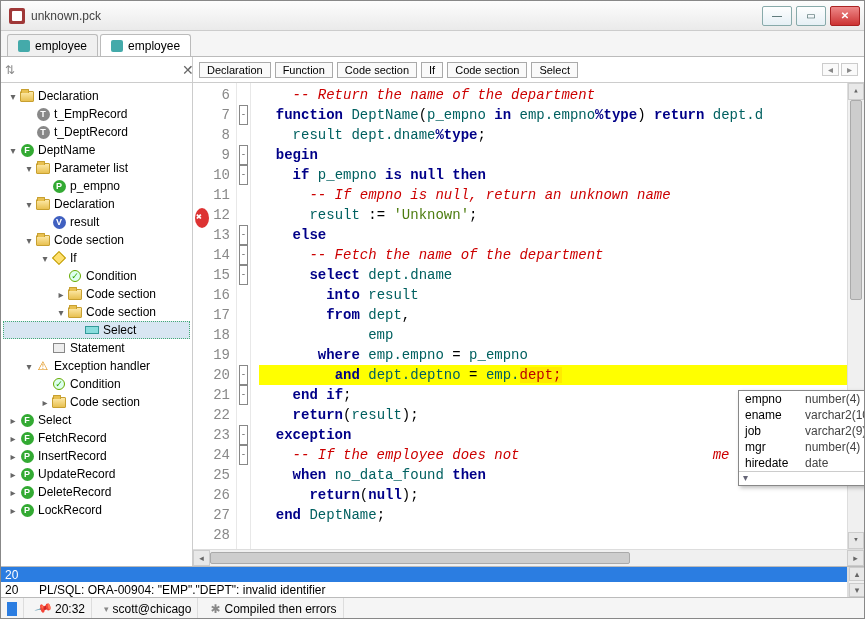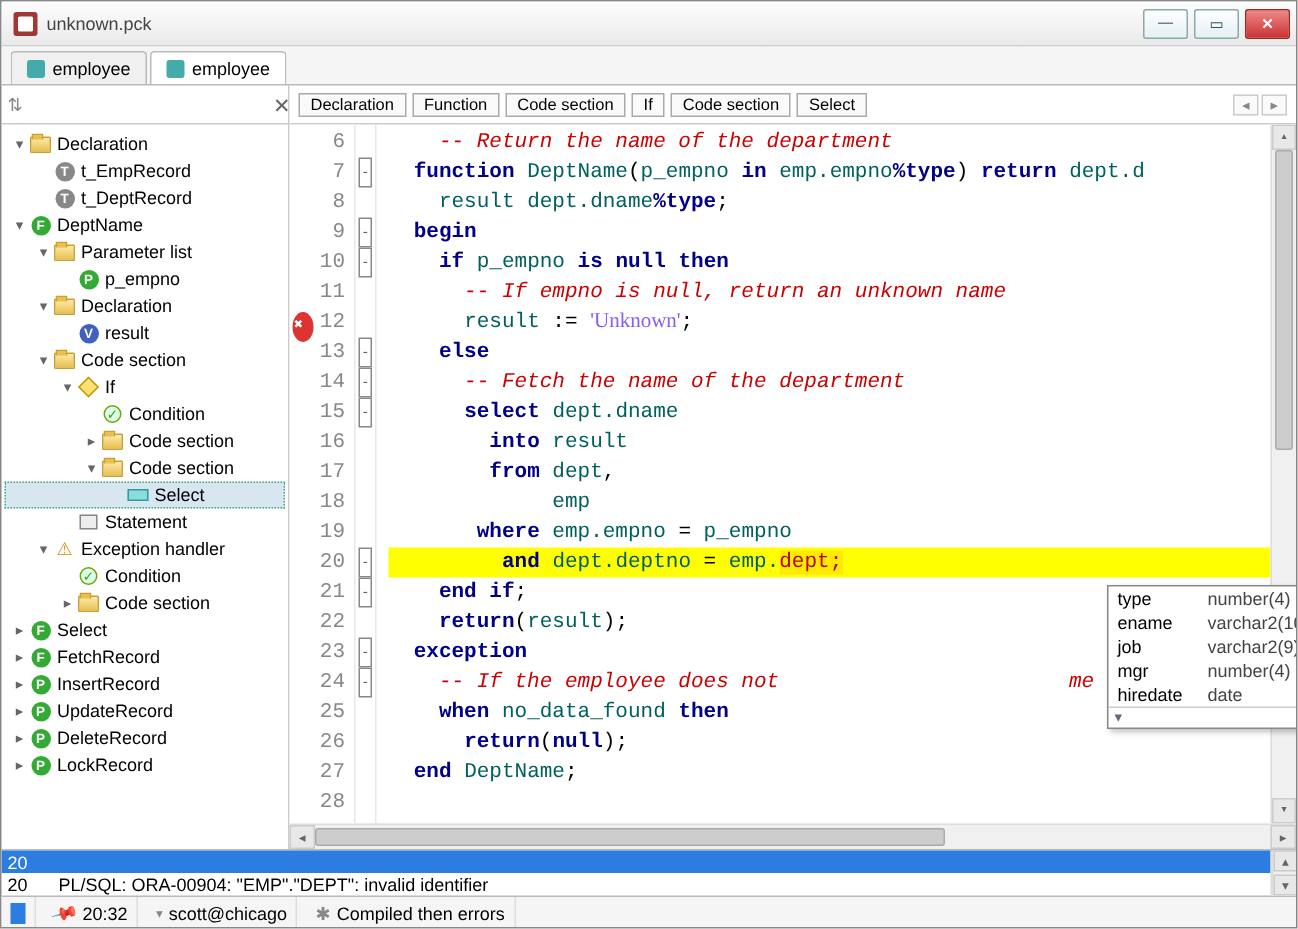--- a/index.html
+++ b/index.html
@@ -58,21 +58,21 @@
 .foldcol { width: 14px; border-right: 1px solid #e8e8e8; padding-top: 2px; }
 .foldcol div { height: 20px; display: flex; align-items: center; justify-content: center; }
 .foldsq { width: 9px; height: 9px; border: 1px solid #888; background: #fff; font-size: 9px; line-height: 7px; text-align: center; color: #555; cursor: pointer; }
 .errmark { position: absolute; left: 2px; width: 14px; height: 14px; border-radius: 50%; background: #d33; color: #fff; font-size: 10px; font-weight: bold; display: flex; align-items: center; justify-content: center; }
 .codearea { flex: 1; padding: 2px 0 2px 8px; position: relative; white-space: pre; overflow: hidden; }
 .codeline { height: 20px; line-height: 20px; }
 .hl-line { background: #ffff00; }
 .kw { color: #000088; font-weight: bold; }
 .cm { color: #cc0000; font-style: italic; }
 .idn { color: #006060; }
-.str { color: #8b5cf6; font-family: Liberation Serif, serif; }
+.str { color: #4d7c0f; }
 .caret-after { color: #b00; background: rgba(255,0,0,0.08); }
 
 .vsb { width: 17px; background: #f0f0f0; border-left: 1px solid #ddd; position: relative; }
 .vsb .ar { height: 17px; background: #e8e8e8; border: 1px solid #ccc; text-align: center; font-size: 9px; color: #666; line-height: 15px; cursor: pointer; }
 .vsb .thumb { position: absolute; top: 17px; left: 2px; right: 2px; height: 200px; background: #cdcdcd; border: 1px solid #aaa; border-radius: 2px; }
 .hsb { height: 17px; background: #f0f0f0; border-top: 1px solid #ddd; display: flex; }
 .hsb .ar { width: 17px; background: #e8e8e8; border: 1px solid #ccc; text-align: center; font-size: 9px; color: #666; line-height: 15px; cursor: pointer; }
 .hsb .track { flex: 1; position: relative; }
 .hsb .thumb { position: absolute; left: 0; top: 2px; bottom: 2px; width: 420px; background: #cdcdcd; border: 1px solid #aaa; border-radius: 2px; }
 
@@ -390,21 +390,21 @@
       <div class="codearea" id="codearea"><div class="codeline"><span class="cm">    -- Return the name of the department</span></div><div class="codeline"><span class="kw">  function</span><span> </span><span class="idn">DeptName</span><span>(</span><span class="idn">p_empno</span><span> </span><span class="kw">in</span><span> </span><span class="idn">emp.empno</span><span class="kw">%type</span><span>) </span><span class="kw">return</span><span> </span><span class="idn">dept.d</span></div><div class="codeline"><span>    </span><span class="idn">result</span><span> </span><span class="idn">dept.dname</span><span class="kw">%type</span><span>;</span></div><div class="codeline"><span class="kw">  begin</span></div><div class="codeline"><span>    </span><span class="kw">if</span><span> </span><span class="idn">p_empno</span><span> </span><span class="kw">is</span><span> </span><span class="kw">null</span><span> </span><span class="kw">then</span></div><div class="codeline"><span class="cm">      -- If empno is null, return an unknown name</span></div><div class="codeline"><span>      </span><span class="idn">result</span><span> := </span><span class="str">'Unknown'</span><span>;</span></div><div class="codeline"><span>    </span><span class="kw">else</span></div><div class="codeline"><span class="cm">      -- Fetch the name of the department</span></div><div class="codeline"><span>      </span><span class="kw">select</span><span> </span><span class="idn">dept.dname</span></div><div class="codeline"><span>        </span><span class="kw">into</span><span> </span><span class="idn">result</span></div><div class="codeline"><span>        </span><span class="kw">from</span><span> </span><span class="idn">dept</span><span>,</span></div><div class="codeline"><span>             </span><span class="idn">emp</span></div><div class="codeline"><span>       </span><span class="kw">where</span><span> </span><span class="idn">emp.empno</span><span> = </span><span class="idn">p_empno</span></div><div class="codeline hl-line"><span>         </span><span class="kw">and</span><span> </span><span class="idn">dept.deptno</span><span> = </span><span class="idn">emp.</span><span class="caret-after">dept;</span></div><div class="codeline"><span>    </span><span class="kw">end</span><span> </span><span class="kw">if</span><span>;</span></div><div class="codeline"><span>    </span><span class="kw">return</span><span>(</span><span class="idn">result</span><span>);</span></div><div class="codeline"><span class="kw">  exception</span></div><div class="codeline"><span class="cm">    -- If the employee does not                       me</span></div><div class="codeline"><span>    </span><span class="kw">when</span><span> </span><span class="idn">no_data_found</span><span> </span><span class="kw">then</span></div><div class="codeline"><span>      </span><span class="kw">return</span><span>(</span><span class="kw">null</span><span>);</span></div><div class="codeline"><span class="kw">  end</span><span> </span><span class="idn">DeptName</span><span>;</span></div><div class="codeline"><span></span></div></div>
       <div class="vsb">
         <div class="ar">▴</div>
         <div class="thumb"></div>
         <div class="ar" style="position:absolute;bottom:0;left:0;right:0">▾</div>
       </div>
 
       <div class="ac-popup">
         <div class="ac-list" id="aclist">
             <div class="ac-row">
-              <span class="c1">type</span>
+              <span class="c1">empno</span>
               <span class="c2">number(4)</span>
             </div>
             <div class="ac-row">
               <span class="c1">ename</span>
               <span class="c2">varchar2(10)</span>
             </div>
             <div class="ac-row">
               <span class="c1">job</span>
               <span class="c2">varchar2(9)</span>
             </div>

